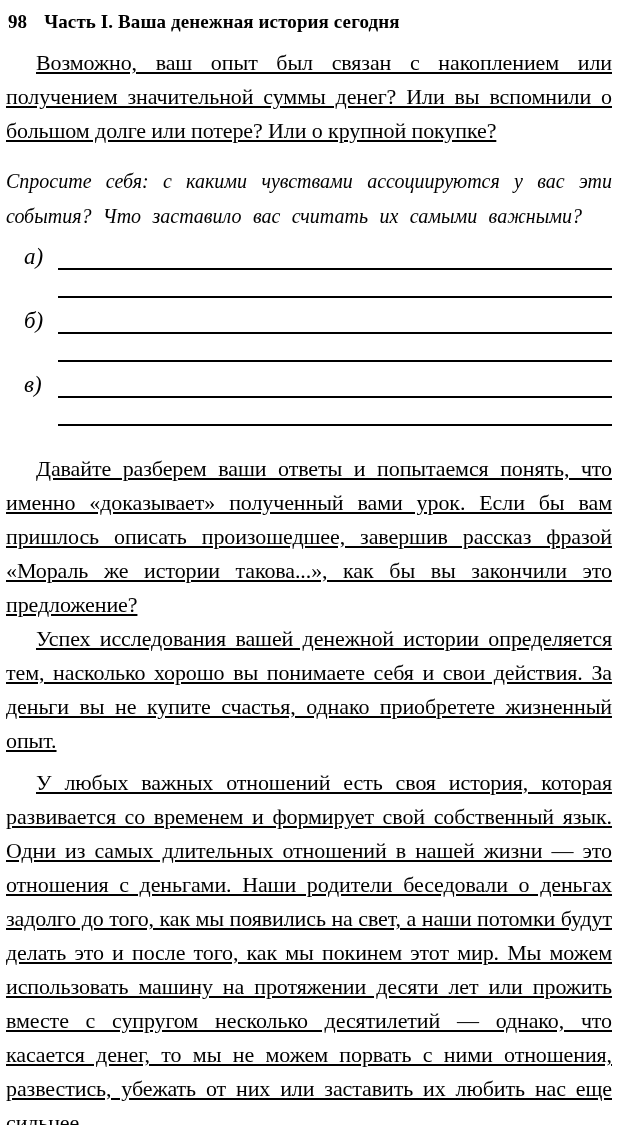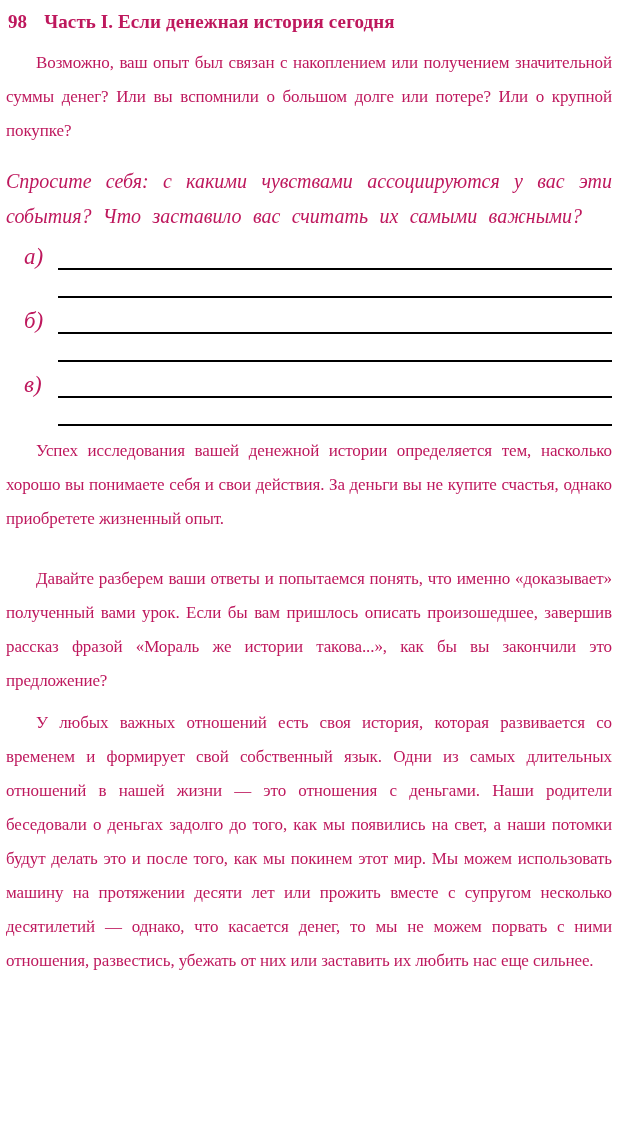--- a/index.html
+++ b/index.html
@@ -6,42 +6,43 @@
     margin: 0;
     padding: 0;
     background: #ffffff;
   }
   .page {
     position: relative;
     width: 620px;
     height: 1125px;
     box-sizing: border-box;
     background: #ffffff;
-    color: #be185d;
+    color: #000000;
     font-family: "Liberation Serif", serif;
     padding: 10px 8px 0 6px;
     overflow: hidden;
   }
   .running-header {
     display: flex;
     align-items: baseline;
     gap: 17px;
     font-weight: 700;
     font-size: 19px;
     line-height: 24px;
     margin: 0 0 12px 2px;
     letter-spacing: 0.1px;
   }
   .body-par {
     margin: 0;
-    font-size: 17px;
+    font-size: 22px;
     line-height: 34px;
     text-align: justify;
     letter-spacing: -0.1px;
     hyphens: auto;
+    text-decoration: underline;
     -webkit-hyphens: auto;
   }
   .indent { text-indent: 30px; }
   .p1 { margin-top: 6px; }
   .prompt {
     margin: 16px 0 0 0;
     font-style: italic;
     font-size: 20px;
     line-height: 35px;
     text-align: justify;
@@ -74,21 +75,21 @@
   .p3 { margin-top: 0; }
   .p4 { margin-top: 8px; }
 </style>
 </head>
 <body>
 
 <div class="page">
 
   <div class="running-header">
     <span>98</span>
-    <span>Часть I. Если денежная история сегодня</span>
+    <span>Часть I. Ваша денежная история сегодня</span>
   </div>
 
   <p class="body-par indent p1">Возможно, ваш опыт был связан с накоплением или получением значительной суммы денег? Или вы вспомнили о большом долге или потере? Или о крупной покупке?</p>
 
   <p class="prompt">Спросите себя: с какими чувствами ассоциируются у вас эти события? Что заставило вас считать их самыми важными?</p>
 
   <div class="worksheet">
 
     <div class="ws-item">
       <div class="ws-row">
@@ -115,19 +116,19 @@
         <span class="ws-letter">в)</span>
         <span class="ws-line"></span>
       </div>
       <div class="ws-row second">
         <span class="ws-line"></span>
       </div>
     </div>
 
   </div>
 
+  <p class="body-par indent p2">Давайте разберем ваши ответы и попытаемся понять, что именно «доказывает» полученный вами урок. Если бы вам пришлось описать произошедшее, завершив рассказ фразой «Мораль же истории такова...», как бы вы закончили это предложение?</p>
+
   <p class="body-par indent p3">Успех исследования вашей денежной истории определяется тем, насколько хорошо вы понимаете себя и свои действия. За деньги вы не купите счастья, однако приобретете жизненный опыт.</p>
-
-  <p class="body-par indent p2">Давайте разберем ваши ответы и попытаемся понять, что именно «доказывает» полученный вами урок. Если бы вам пришлось описать произошедшее, завершив рассказ фразой «Мораль же истории такова...», как бы вы закончили это предложение?</p>
 
   <p class="body-par indent p4">У любых важных отношений есть своя история, которая развивается со временем и формирует свой собственный язык. Одни из самых длительных отношений в нашей жизни — это отношения с деньгами. Наши родители беседовали о деньгах задолго до того, как мы появились на свет, а наши потомки будут делать это и после того, как мы покинем этот мир. Мы можем использовать машину на протяжении десяти лет или прожить вместе с супругом несколько десятилетий — однако, что касается денег, то мы не можем порвать с ними отношения, развестись, убежать от них или заставить их любить нас еще сильнее.</p>
 
 </div>
 
 </body></html>

